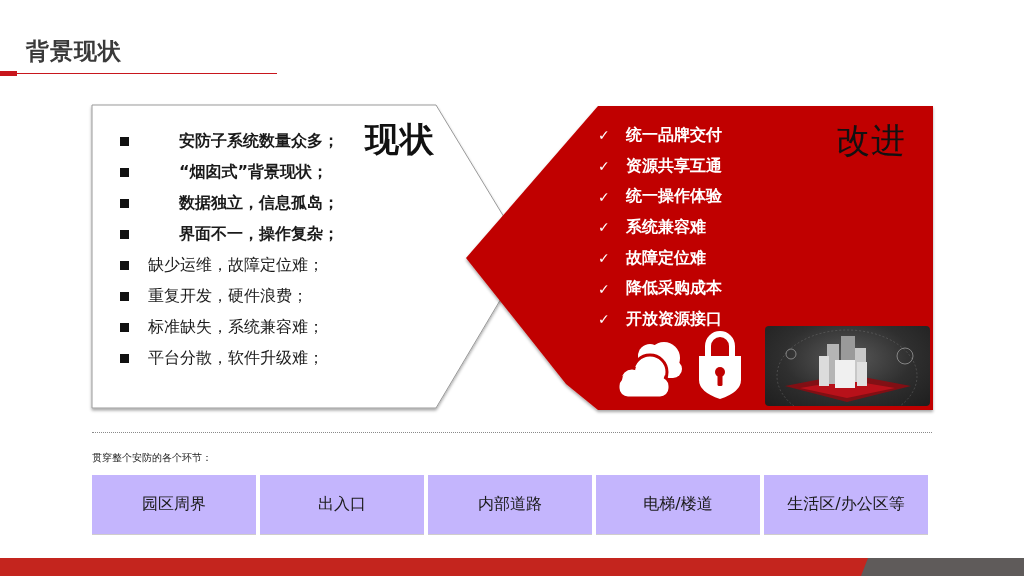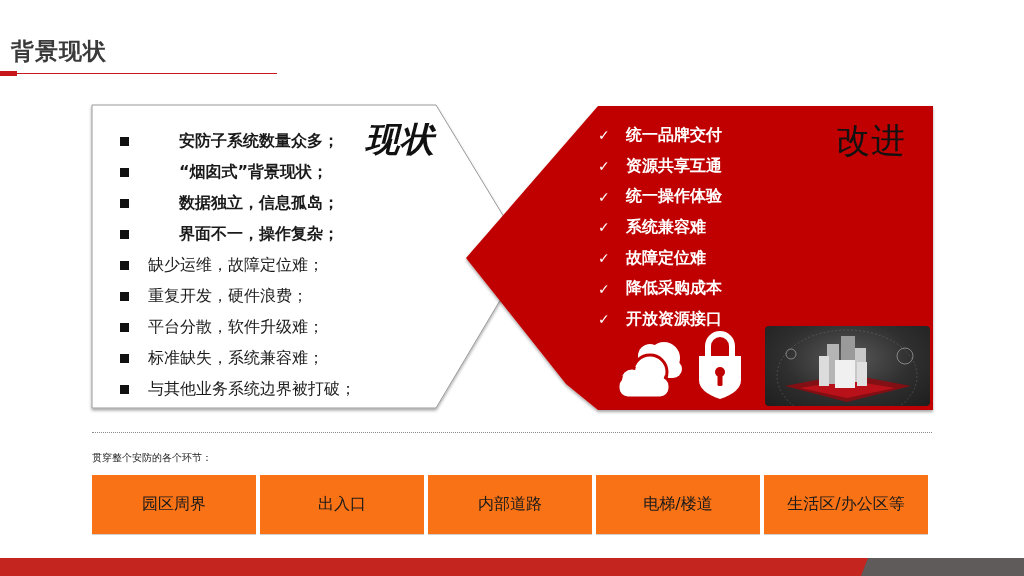--- a/index.html
+++ b/index.html
@@ -1,38 +1,38 @@
 <!DOCTYPE html>
 <html><head>
   <meta charset="utf-8">
   <style>
     * { margin: 0; padding: 0; box-sizing: border-box; }
     html, body { width: 1024px; height: 576px; overflow: hidden; background: #ffffff; }
     body { position: relative; font-family: "DejaVu Sans", "Liberation Sans", sans-serif; color: #222; }
 
     .title {
-      position: absolute; left: 11px; top: 36px;
+      position: absolute; left: 26px; top: 36px;
       font-size: 23px; font-weight: bold; color: #3a3a3a; letter-spacing: 1px; text-align: right;
     }
     .title-accent { position: absolute; left: 0; top: 71px; width: 17px; height: 5px; background: #c8161d; }
     .title-line { position: absolute; left: 17px; top: 73px; width: 260px; height: 1px; background: #c8161d; }
 
     
     .left-panel { position: absolute; left: 0; top: 0; width: 1024px; height: 576px; pointer-events: none; }
     .left-panel svg { position: absolute; left: 0; top: 0; }
     .left-list { position: absolute; left: 120px; top: 126px; list-style: none; }
     .left-list li {
       height: 31px; font-size: 16px; color: #1a1a1a; display: flex; align-items: center;
     }
     .left-list li.bold { font-weight: bold; gap: 31px; }
     .left-list li .bullet {
       display: inline-block; width: 9px; height: 9px; background: #111; margin-right: 19px; flex-shrink: 0;
     }
     .left-heading {
-      position: absolute; left: 365px; top: 117px; font-size: 34px; font-weight: bold; color: #111; letter-spacing: 1px; font-style: italic;
+      position: absolute; left: 365px; top: 117px; font-size: 34px; font-weight: bold; color: #111; letter-spacing: 1px;
     }
 
     
     .right-list { position: absolute; left: 598px; top: 120px; list-style: none; }
     .right-list li {
       height: 30.7px; font-size: 16px; color: #ffffff; font-weight: bold; display: flex; align-items: center;
     }
     .right-list li .check { width: 28px; font-size: 14px; font-weight: normal; color: #fff; }
     .right-heading {
       position: absolute; left: 836px; top: 118px; font-size: 34px; font-weight: normal; color: #111; letter-spacing: 1px;
@@ -46,21 +46,21 @@
       background: radial-gradient(ellipse at 50% 40%, #5a5a5a 0%, #2f2f2f 55%, #1e1e1e 100%);
     }
 
     
     .divider { position: absolute; left: 92px; top: 432px; width: 840px; border-top: 1px dotted #8a8a8a; }
 
     .subtitle { position: absolute; left: 92px; top: 451px; font-size: 10px; color: #222; }
 
     .stages { position: absolute; left: 92px; top: 475px; display: flex; gap: 4px; }
     .stage {
-      width: 164px; height: 60px; background: #f97316; color: #1a1a1a;
+      width: 164px; height: 60px; background: #c4b5fd; color: #1a1a1a;
       display: flex; align-items: center; justify-content: center; font-size: 16px;
       border-bottom: 1px solid #d0cdcc;
     }
 
     .footer { position: absolute; left: 0; top: 558px; width: 1024px; height: 18px; }
   </style>
 </head>
 <body>
 
 <div class="title">背景现状</div>
@@ -103,29 +103,25 @@
   <li>
       <span class="bullet"></span>
       <span>缺少运维，故障定位难；</span>
     </li>
   <li>
       <span class="bullet"></span>
       <span>重复开发，硬件浪费；</span>
     </li>
   <li>
       <span class="bullet"></span>
+      <span>标准缺失，系统兼容难；</span>
+    </li>
+  <li>
+      <span class="bullet"></span>
       <span>平台分散，软件升级难；</span>
-    </li>
-  <li>
-      <span class="bullet"></span>
-      <span>标准缺失，系统兼容难；</span>
-    </li>
-  <li>
-      <span class="bullet"></span>
-      <span>与其他业务系统边界被打破；</span>
     </li>
 </ul>
 
 <div class="right-heading">改进</div>
 
 <ul class="right-list">
   <li>
       <span class="check">✓</span>
       <span>统一品牌交付</span>
     </li>

